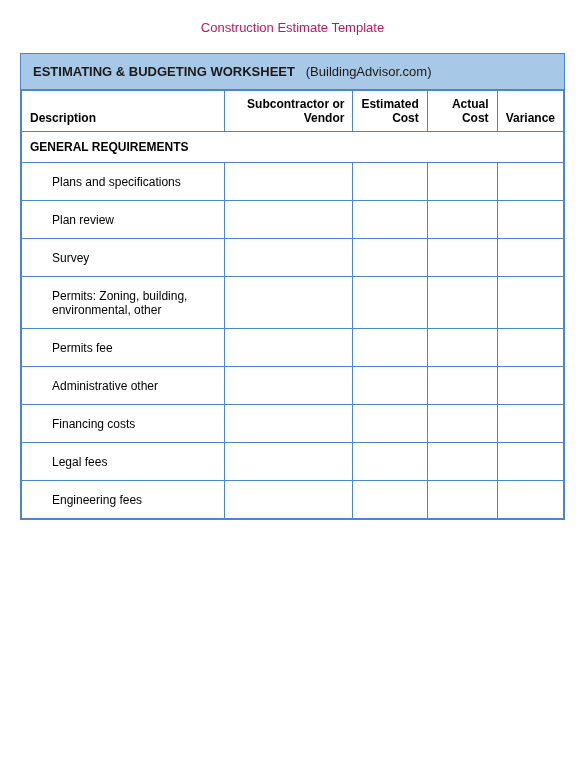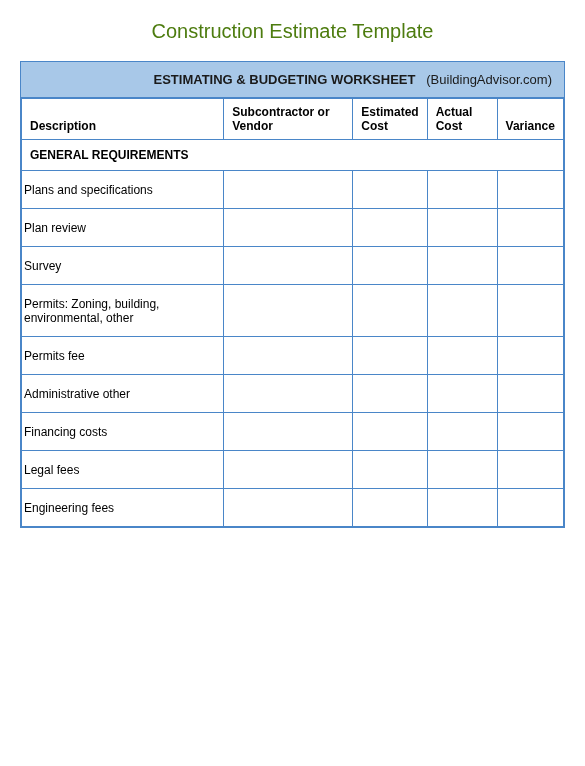--- a/index.html
+++ b/index.html
@@ -14,40 +14,39 @@
       font-size: 13px;
       width: 585px;
       min-height: 766px;
       display: flex;
       flex-direction: column;
       align-items: center;
       padding: 20px 20px;
     }
 
     .page-title {
-      font-size: 20px;
+      font-size: 13px;
       font-weight: normal;
       margin-bottom: 18px;
       text-align: left;
-      color: #4d7c0f;
+      color: #be185d;
     }
 
     .worksheet-container {
       width: 545px;
       border: 1.5px solid #4a86c8;
     }
 
     .worksheet-header {
       background-color: #a8c8e8;
       padding: 10px 12px;
       font-size: 13px;
       font-weight: bold;
       color: #1a1a1a;
       border-bottom: 1.5px solid #4a86c8;
-      text-align: right;
     }
 
     .worksheet-header .site-name {
       font-weight: normal;
     }
 
     table {
       width: 100%;
       border-collapse: collapse;
     }
@@ -74,21 +73,21 @@
       width: 13%;
       margin-left: 48px;
     }
 
     .col-variance {
       width: 12%;
     }
 
     thead th {
       background-color: #ffffff;
-      text-align: left;
+      text-align: right;
       font-weight: bold;
       font-size: 12px;
       vertical-align: bottom;
     }
 
     thead th.col-description {
       text-align: left;
       vertical-align: bottom;
     }
 
@@ -99,21 +98,21 @@
       background: #ffffff;
     }
 
     .data-row td {
       font-size: 12px;
       background: #ffffff;
       height: 38px;
     }
 
     .data-row td.description-cell {
-      padding-left: 2px;
+      padding-left: 30px;
     }
 
     .tall-row td {
       height: 52px;
       vertical-align: middle;
     }
   </style>
 </head>
 <body>
 

